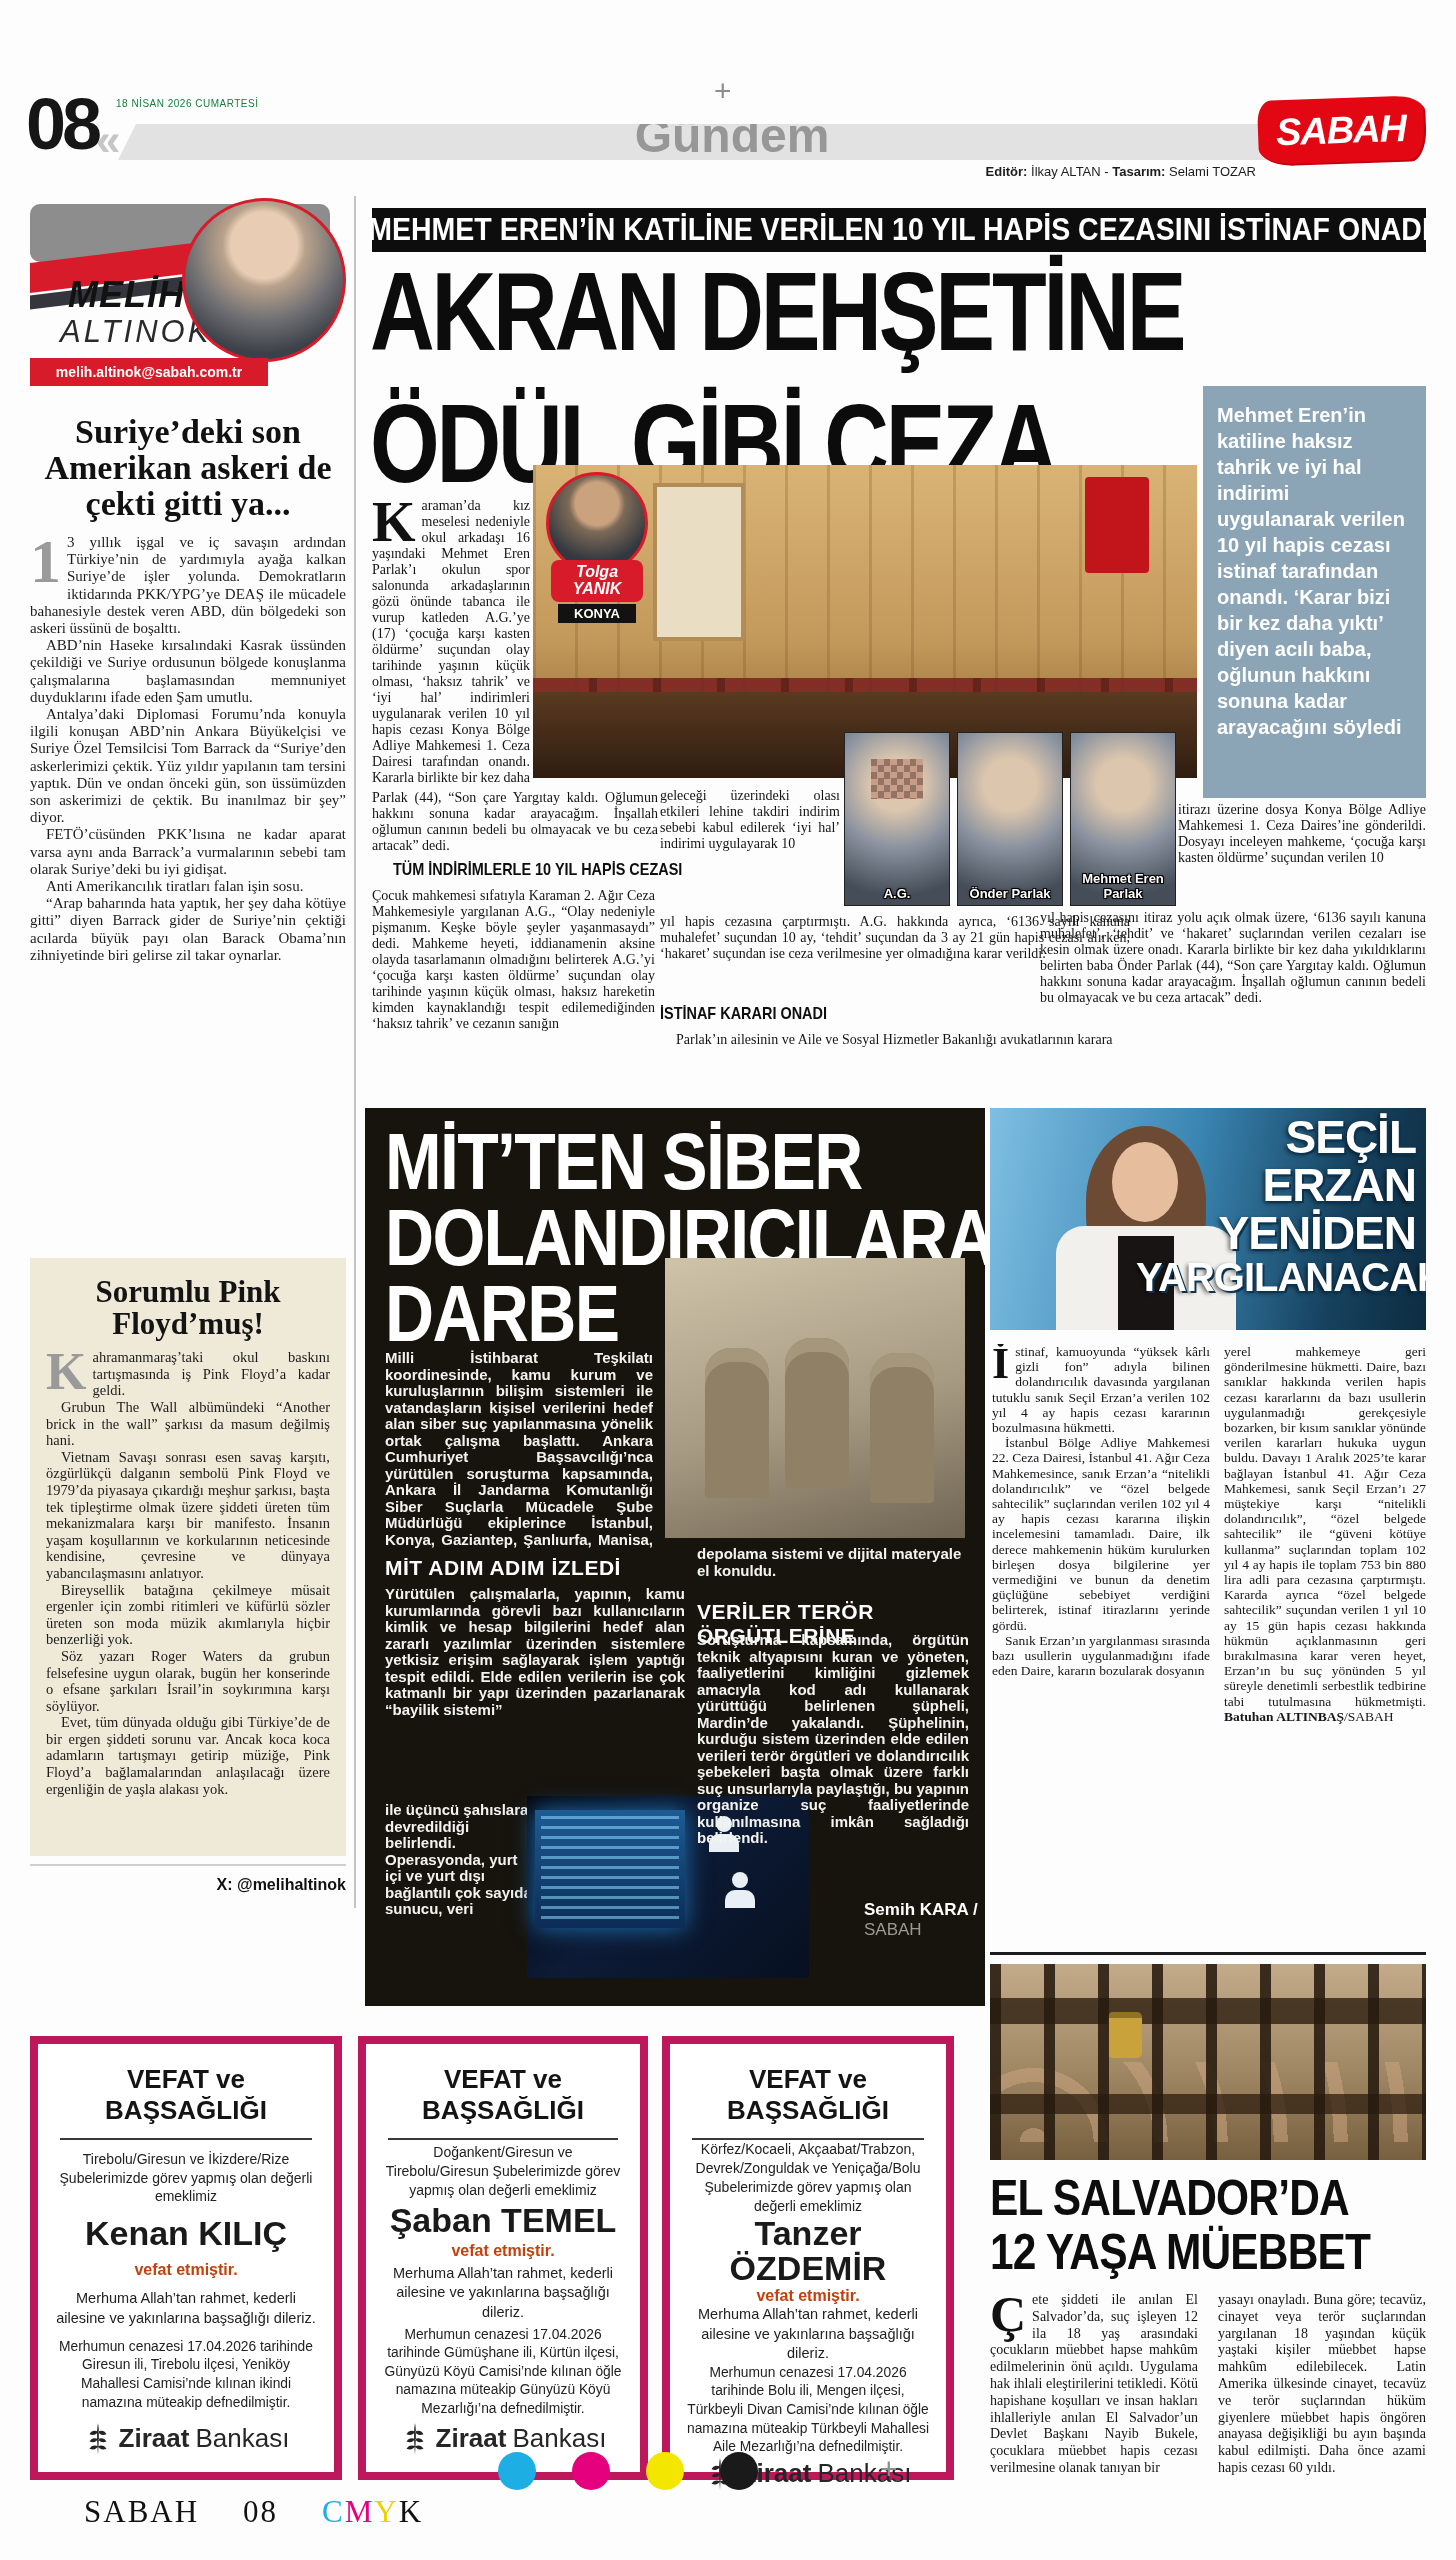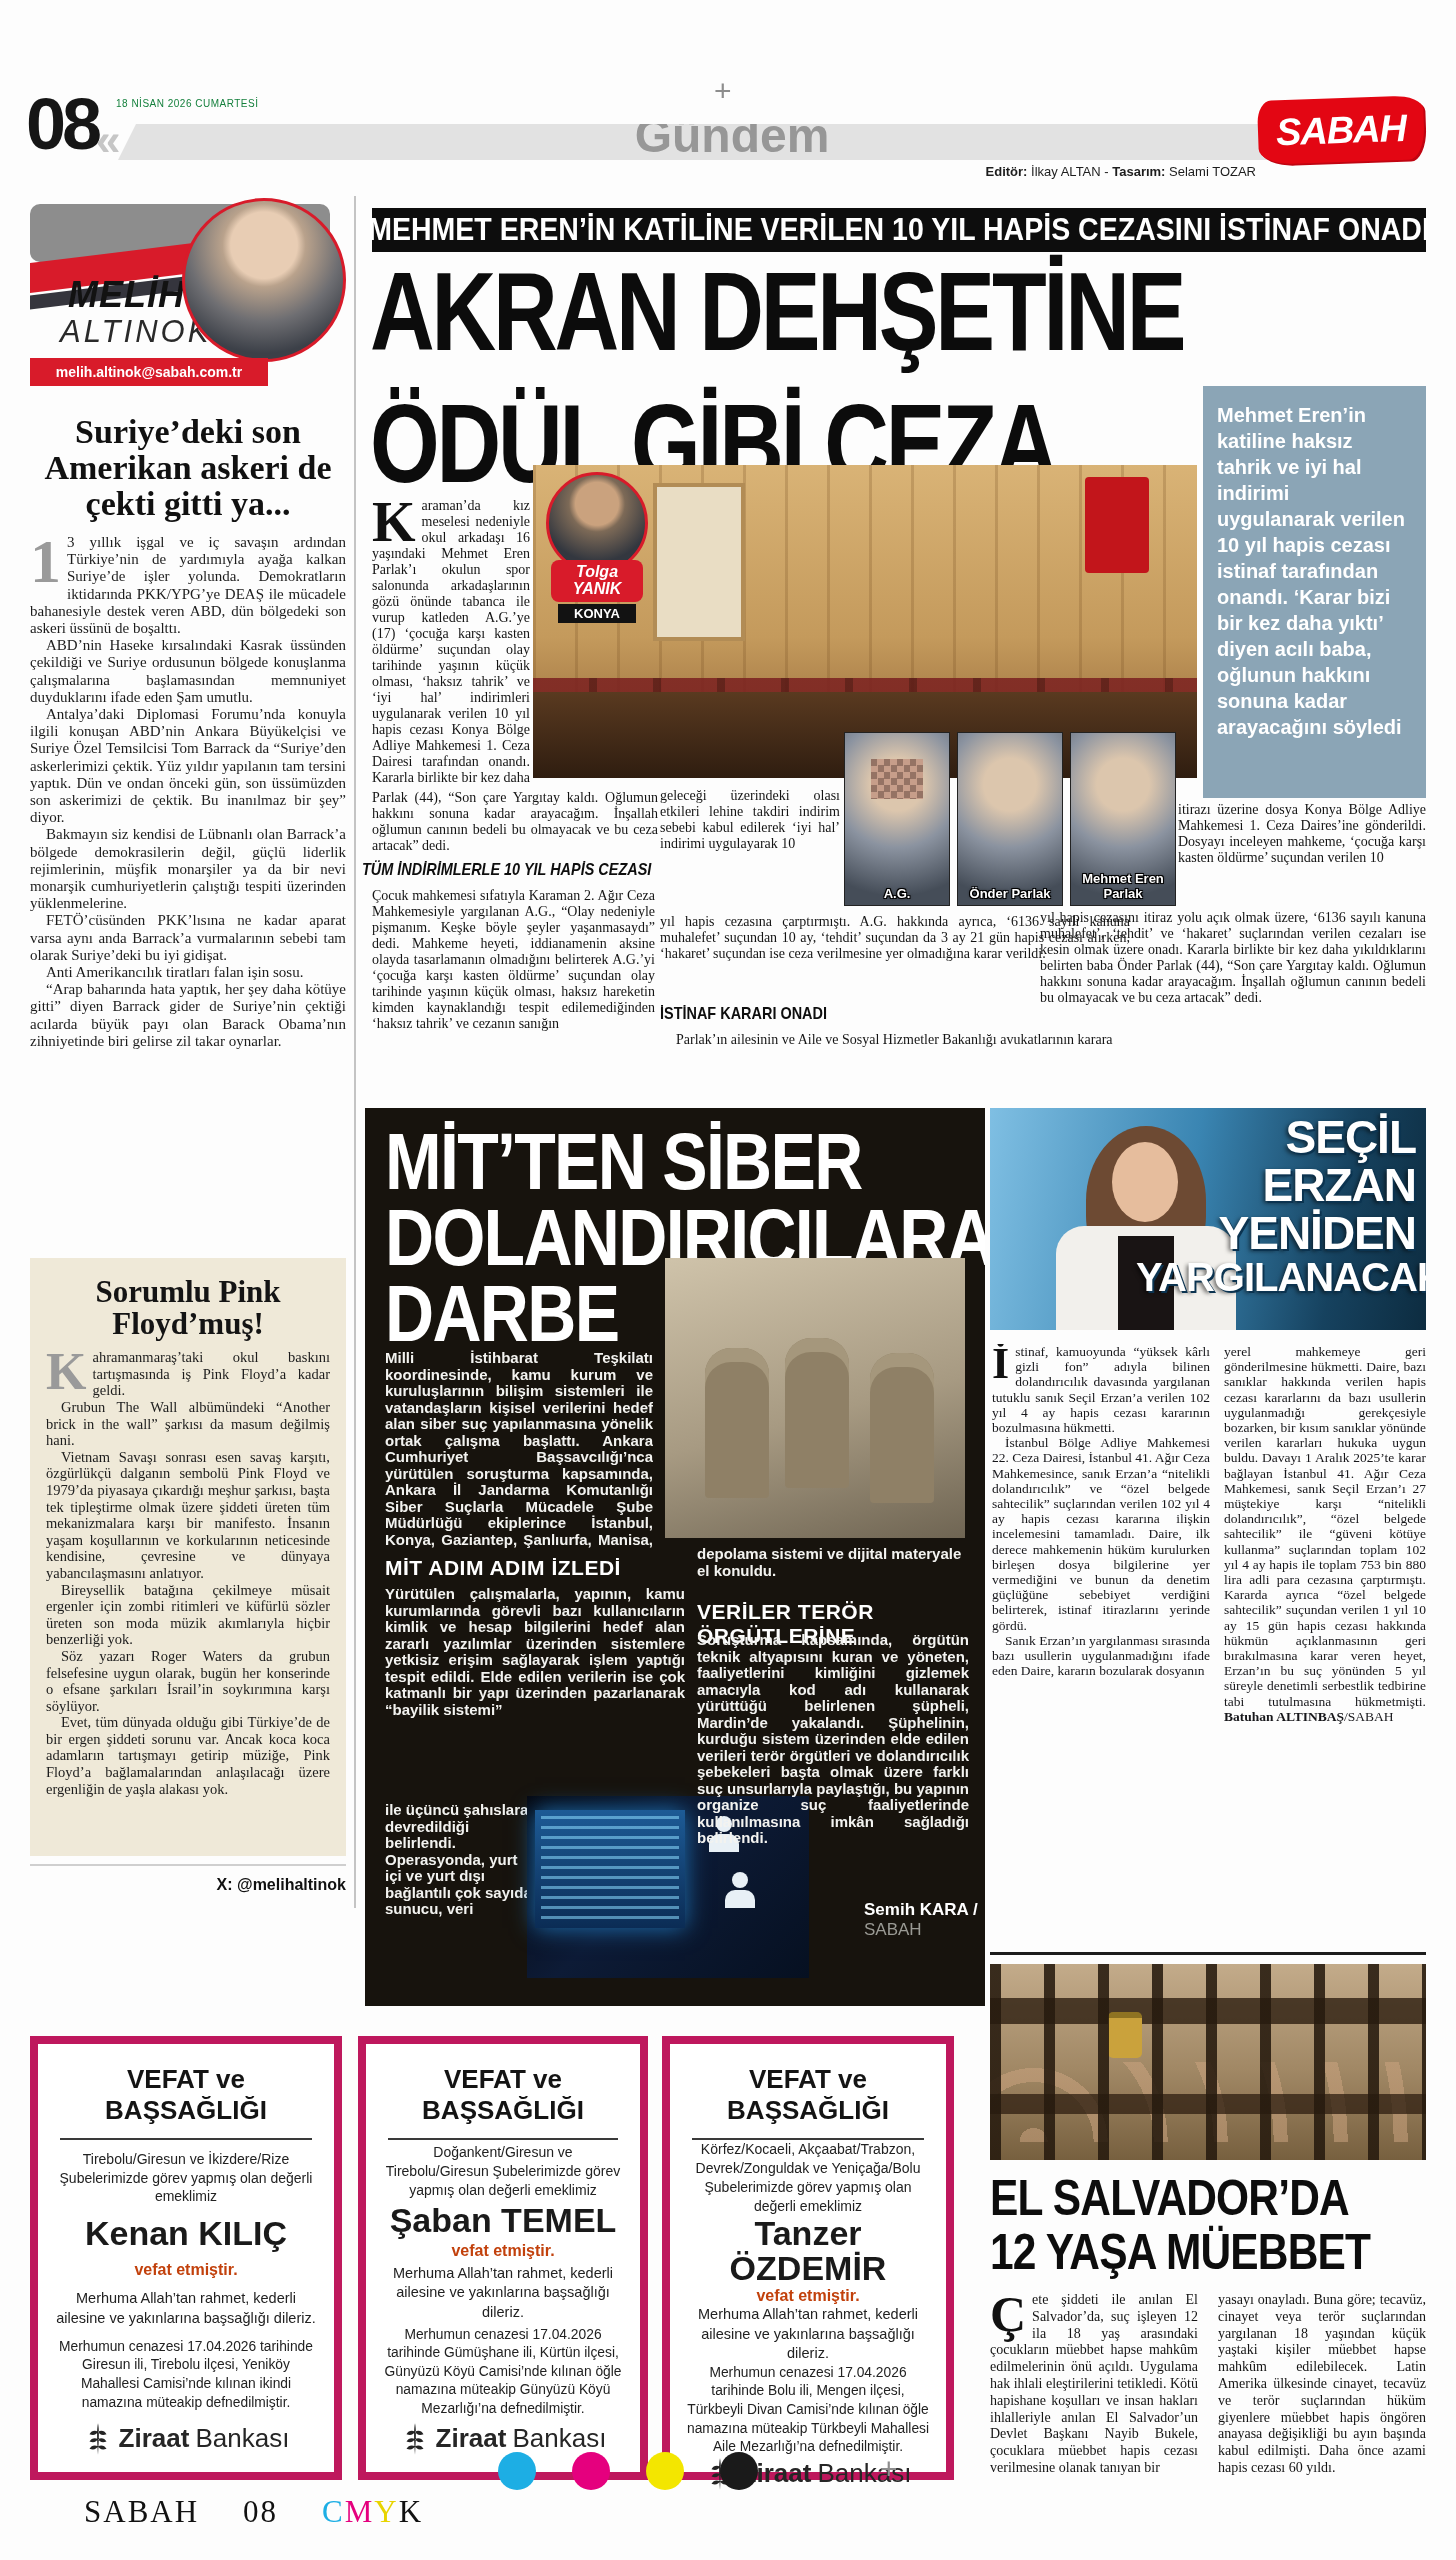--- a/index.html
+++ b/index.html
@@ -148,21 +148,20 @@
   <div class="authname2">ALTINOK</div>
   <div class="authphoto"></div>
   <div class="authmail">melih.altinok@sabah.com.tr</div>
 </div>
 <div class="abs serif colhead" style="left:30px;top:414px;width:316px;">Suriye’deki son Amerikan askeri de çekti gitti ya...</div>
 <div class="abs serif colbody just clip" style="left:30px;top:534px;width:316px;height:718px;">
   <span class="dropcap serif" style="font-size:62px;">1</span>
   <p class="first">3 yıllık işgal ve iç savaşın ardından Türkiye’nin de yardımıyla ayağa kalkan Suriye’de işler yolunda. Demokratların iktidarında PKK/YPG’ye DEAŞ ile mücadele bahanesiyle destek veren ABD, dün bölgedeki son askeri üssünü de boşalttı.</p>
   <p>ABD’nin Haseke kırsalındaki Kasrak üssünden çekildiği ve Suriye ordusunun bölgede konuşlanma çalışmalarına başlamasından memnuniyet duyduklarını ifade eden Şam umutlu.</p>
   <p>Antalya’daki Diplomasi Forumu’nda konuyla ilgili konuşan ABD’nin Ankara Büyükelçisi ve Suriye Özel Temsilcisi Tom Barrack da “Suriye’den askerlerimizi çektik. Yüz yıldır yapılanın tam tersini yaptık. Dün ve ondan önceki gün, son üssümüzden son askerimizi de çektik. Bu inanılmaz bir şey” diyor.</p>
-  <p>Bakmayın siz kendisi de Lübnanlı olan Barrack’a bölgede demokrasilerin değil, güçlü liderlik rejimlerinin, müşfik monarşiler ya da bir nevi monarşik cumhuriyetlerin çalıştığı tespiti üzerinden yüklenmelerine.</p>
   <p>FETÖ’cüsünden PKK’lısına ne kadar aparat varsa aynı anda Barrack’a vurmalarının sebebi tam olarak Suriye’deki bu iyi gidişat.</p>
   <p>Anti Amerikancılık tiratları falan işin sosu.</p>
   <p>“Arap baharında hata yaptık, her şey daha kötüye gitti” diyen Barrack gider de Suriye’nin çektiği acılarda büyük payı olan Barack Obama’nın zihniyetinde biri gelirse zil takar oynarlar.</p>
 </div>
 <div class="abs floydbox clip" style="left:30px;top:1258px;width:316px;height:598px;box-sizing:border-box;">
   <div class="serif floydhead">Sorumlu Pink Floyd’muş!</div>
   <div class="serif floydbody just">
     <span class="dropcap serif" style="font-size:52px;">K</span>
     <p class="first">ahramanmaraş’taki okul baskını tartışmasında iş Pink Floyd’a kadar geldi.</p>
     <p>Grubun The Wall albümündeki “Another brick in the wall” şarkısı da masum değilmiş hani.</p>
@@ -208,21 +207,21 @@
   <div class="mug">
     <div class="mugname">Mehmet Eren Parlak</div>
   </div>
 </div>
 
 <div class="abs serif leadbody just clip" style="left:372px;top:498px;width:158px;height:290px;">
   <span class="dropcap serif" style="font-size:56px;color:#111;">K</span>
   <span>araman’da kız meselesi nedeniyle okul arkadaşı 16 yaşındaki Mehmet Eren Parlak’ı okulun spor salonunda arkadaşlarının gözü önünde tabanca ile vurup katleden A.G.’ye (17) ‘çocuğa karşı kasten öldürme’ suçundan olay tarihinde yaşının küçük olması, ‘haksız tahrik’ ve ‘iyi hal’ indirimleri uygulanarak verilen 10 yıl hapis cezası Konya Bölge Adliye Mahkemesi 1. Ceza Dairesi tarafından onandı. Kararla birlikte bir kez daha yıkıldıklarını belirten baba Önder</span>
 </div>
 <div class="abs serif leadbody just clip" style="left:372px;top:790px;width:286px;height:62px;">Parlak (44), “Son çare Yargıtay kaldı. Oğlumun hakkını sonuna kadar arayacağım. İnşallah oğlumun canının bedeli bu olmayacak ve bu ceza artacak” dedi.</div>
-<div class="abs leadsub" style="left:362px;top:860px;font-style:italic;"><span class="cond85">TÜM İNDİRİMLERLE 10 YIL HAPİS CEZASI</span></div>
+<div class="abs leadsub" style="left:393px;top:860px;"><span class="cond85">TÜM İNDİRİMLERLE 10 YIL HAPİS CEZASI</span></div>
 <div class="abs serif leadbody just clip" style="left:372px;top:888px;width:283px;height:164px;">Çocuk mahkemesi sıfatıyla Karaman 2. Ağır Ceza Mahkemesiyle yargılanan A.G., “Olay nedeniyle pişmanım. Keşke böyle şeyler yaşanmasaydı” dedi. Mahkeme heyeti, iddianamenin aksine olayda tasarlamanın olmadığını belirterek A.G.’yi ‘çocuğa karşı kasten öldürme’ suçundan olay tarihinde yaşının küçük olması, haksız hareketin kimden kaynaklandığı tespit edilemediğinden ‘haksız tahrik’ ve cezanın sanığın</div>
 
 <div class="abs serif leadbody just clip" style="left:660px;top:788px;width:180px;height:122px;">geleceği üzerindeki olası etkileri lehine takdiri indirim sebebi kabul edilerek ‘iyi hal’ indirimi uygulayarak 10</div>
 <div class="abs serif leadbody just clip" style="left:660px;top:914px;width:470px;height:82px;">yıl hapis cezasına çarptırmıştı. A.G. hakkında ayrıca, ‘6136 sayılı kanuna muhalefet’ suçundan 10 ay, ‘tehdit’ suçundan da 3 ay 21 gün hapis cezası alırken, ‘hakaret’ suçundan ise ceza verilmesine yer olmadığına karar verildi.</div>
 <div class="abs leadsub" style="left:660px;top:1004px;"><span class="cond85">İSTİNAF KARARI ONADI</span></div>
 <div class="abs serif leadbody clip" style="left:660px;top:1032px;width:470px;height:40px;text-indent:16px;">Parlak’ın ailesinin ve Aile ve Sosyal Hizmetler Bakanlığı avukatlarının karara</div>
 
 <div class="abs serif leadbody just clip" style="left:1178px;top:802px;width:248px;height:104px;">itirazı üzerine dosya Konya Bölge Adliye Mahkemesi 1. Ceza Daires’ine gönderildi. Dosyayı inceleyen mahkeme, ‘çocuğa karşı kasten öldürme’ suçundan verilen 10</div>
 <div class="abs serif leadbody just clip" style="left:1040px;top:910px;width:386px;height:166px;">yıl hapis cezasını itiraz yolu açık olmak üzere, ‘6136 sayılı kanuna muhalefet’, ‘tehdit’ ve ‘hakaret’ suçlarından verilen cezaları ise kesin olmak üzere onadı. Kararla birlikte bir kez daha yıkıldıklarını belirten baba Önder Parlak (44), “Son çare Yargıtay kaldı. Oğlumun hakkını sonuna kadar arayacağım. İnşallah oğlumun canının bedeli bu olmayacak ve bu ceza artacak” dedi.</div>
 

